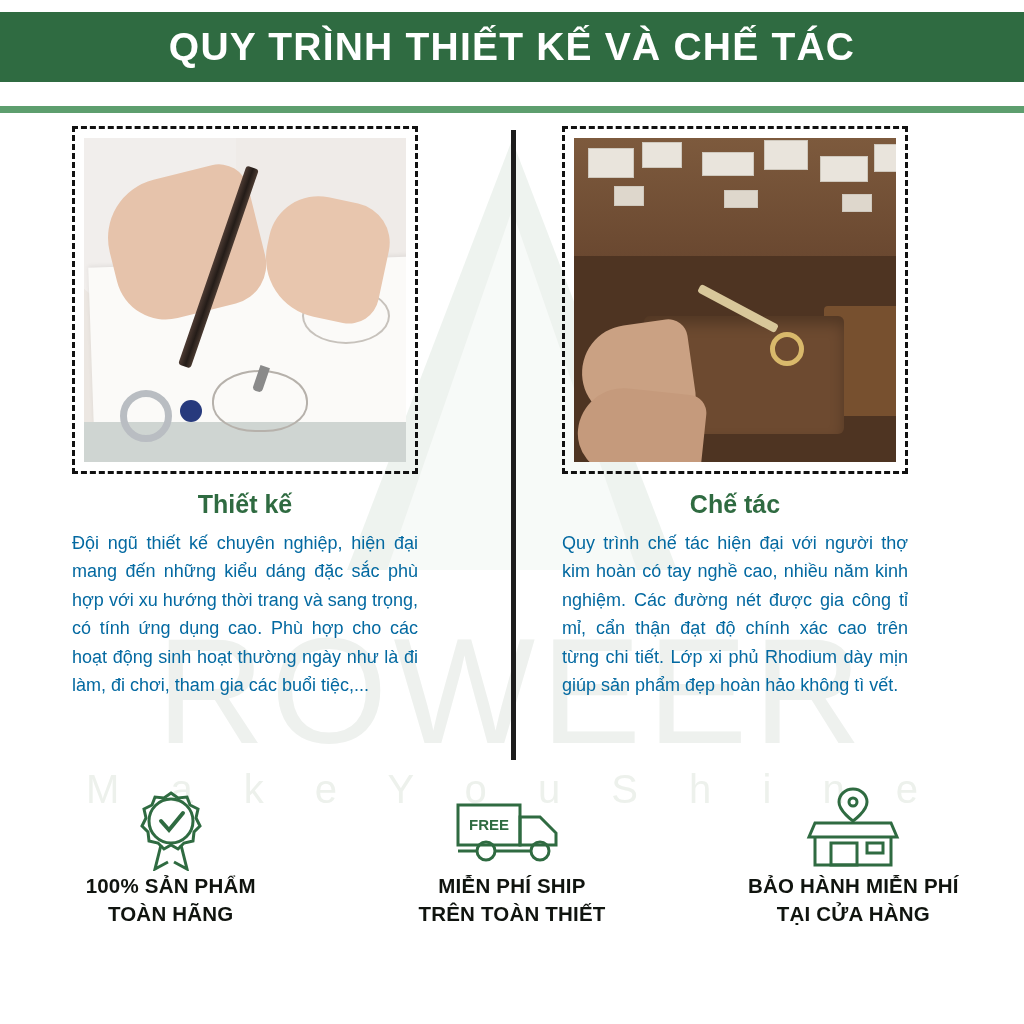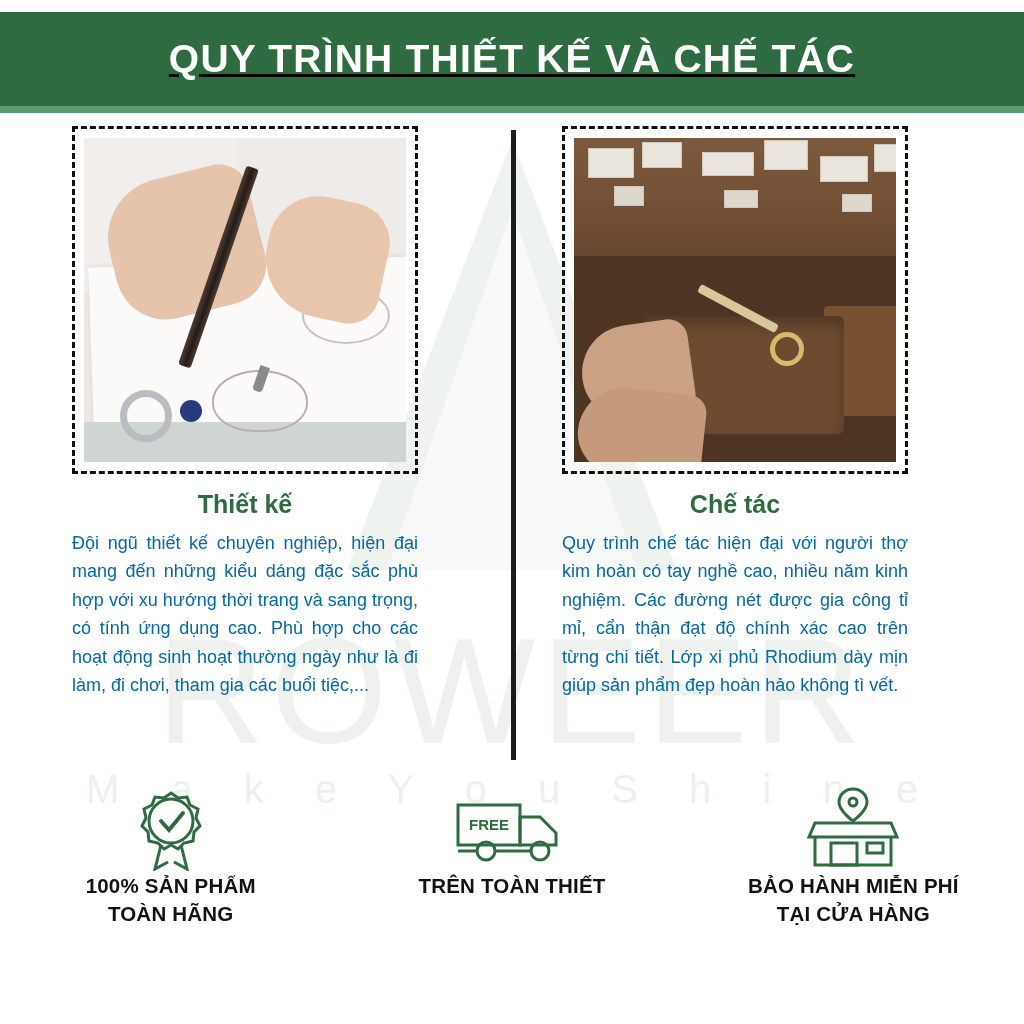--- a/index.html
+++ b/index.html
@@ -44,27 +44,26 @@
     top: -480px;
     transform: translateX(-50%);
     width: 330px; height: 430px;
     z-index: 0;
   }
 
   
   .header-band {
     position: absolute;
     left: 0; top: 12px;
-    width: 1024px; height: 94px;
+    width: 1024px; height: 70px;
     background: #2f6b41;
     z-index: 3;
     display: flex;
     align-items: center;
     justify-content: center;
-    text-decoration: underline;
   }
   .header-title {
     color: #ffffff;
     font-size: 39px;
     font-weight: bold;
     letter-spacing: 1.2px;
     white-space: nowrap;
   }
   .header-under {
     position: absolute;
@@ -360,20 +359,21 @@
             <path d="M68 28 L88 28 L104 44 L104 56 L68 56 Z"></path>
             <circle cx="34" cy="62" r="9"></circle>
             <circle cx="88" cy="62" r="9"></circle>
             <path d="M43 62 L79 62"></path>
             <path d="M6 62 L25 62"></path>
           </g>
           <text x="37" y="41" font-family="Liberation Sans, sans-serif" font-size="15" font-weight="bold" fill="#2f6b41" text-anchor="middle">FREE</text>
         </svg>
       </div>
       <div class="feature-label">
+        <div>MIỄN PHÍ SHIP</div>
         <div>TRÊN TOÀN THIẾT</div>
       </div>
     </div>
 
     <div class="feature">
       <div class="feature-icon">
         <svg width="104" height="84" viewBox="0 0 104 84">
           <g fill="none" stroke="#2f6b41" stroke-width="3">
             <path d="M52 2 c-8 0 -14 6 -14 13 c0 9 14 19 14 19 c0 0 14 -10 14 -19 c0 -7 -6 -13 -14 -13 Z"></path>
             <circle cx="52" cy="15" r="4"></circle>

